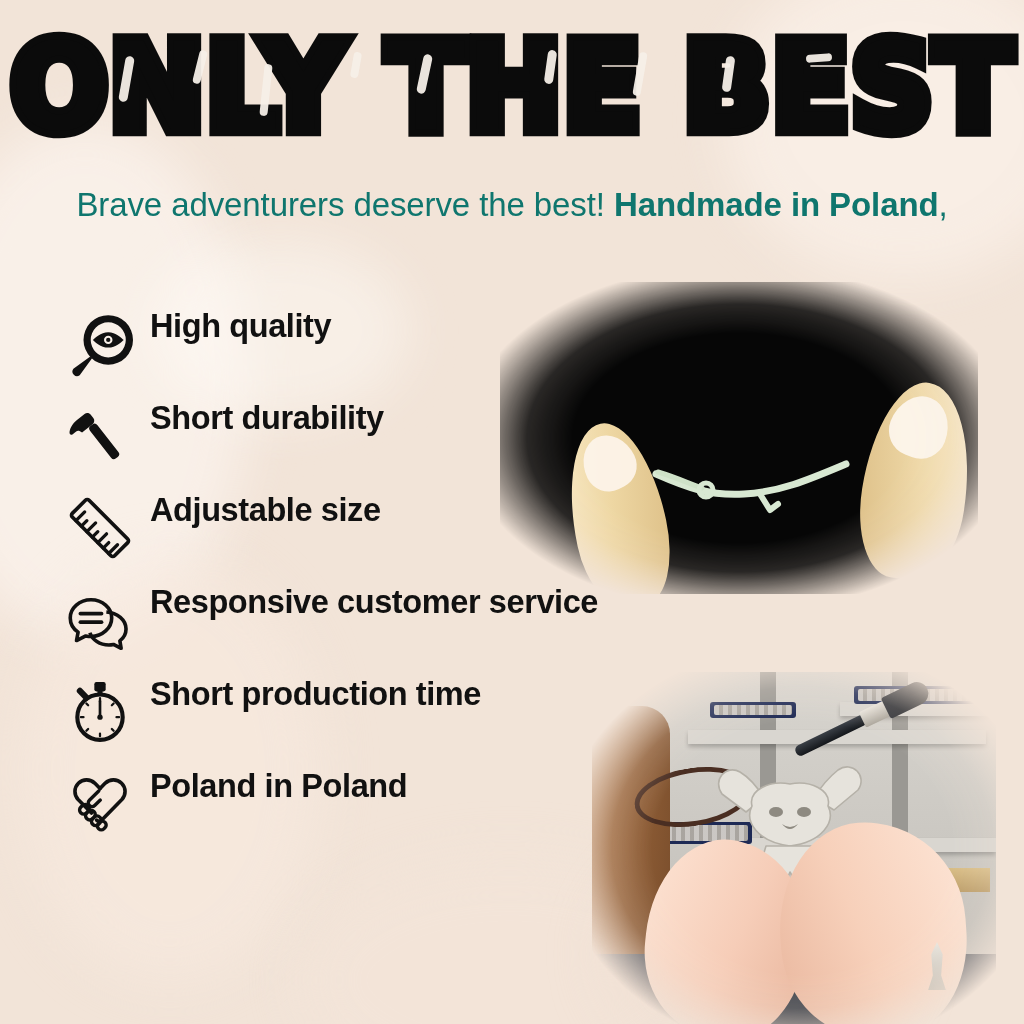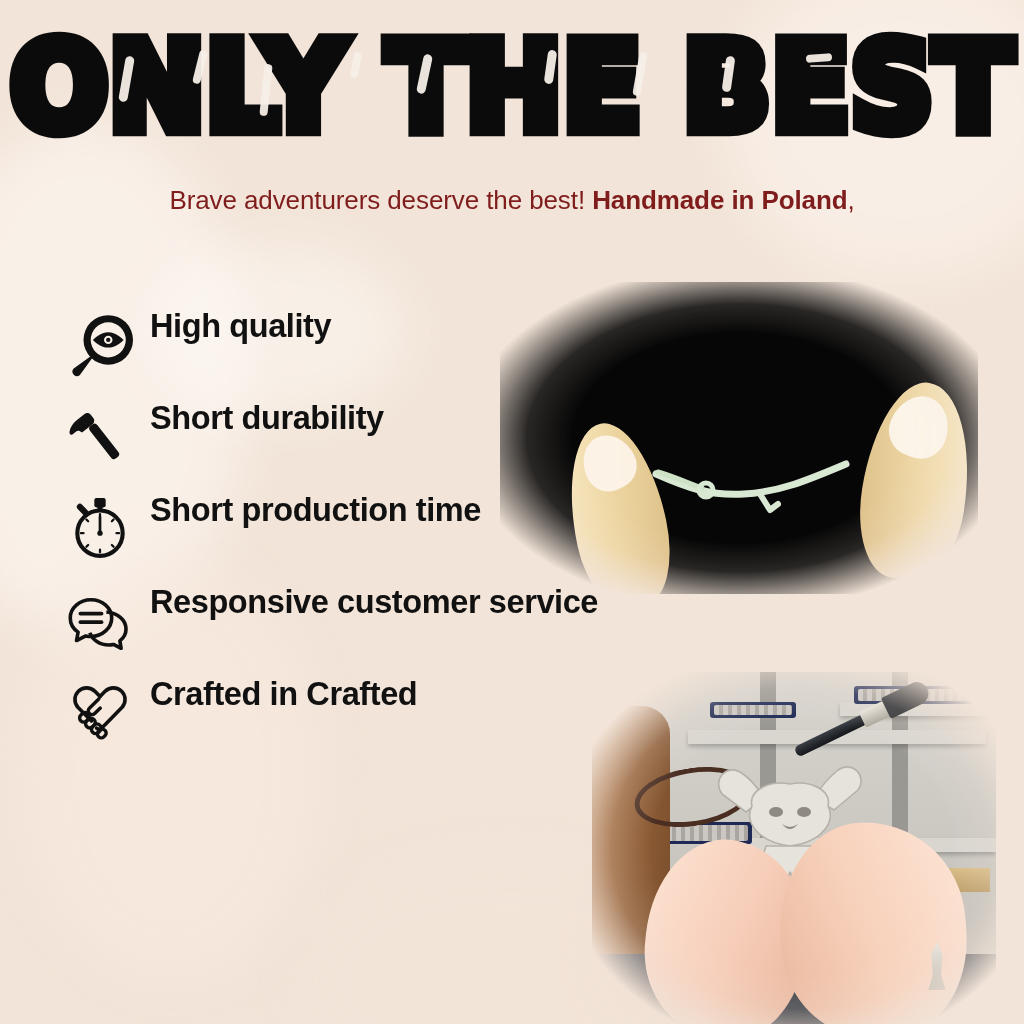--- a/index.html
+++ b/index.html
@@ -65,23 +65,23 @@
   .g5 { left:420px; top:20px;  width:9px;  height:40px; transform:rotate(12deg); }
   .g6 { left:546px; top:16px;  width:9px;  height:34px; transform:rotate(8deg); }
   .g7 { left:636px; top:18px;  width:8px;  height:44px; transform:rotate(10deg); }
   .g8 { left:724px; top:22px;  width:9px;  height:36px; transform:rotate(8deg); }
   .g9 { left:806px; top:20px;  width:26px; height:8px;  transform:rotate(-4deg); }
 
   
   .subtitle {
     position:absolute; left:60px; right:60px; top:182px;
     text-align:center;
-    font-size:26px;
+    font-size:33px;
     line-height:1.42;
-    color:#7f1d1d;
+    color:#0f766e;
     letter-spacing:-.1px;
   }
   .subtitle b { font-weight:700; }
 
   
   .features {
     position:absolute; left:64px; top:308px; width:700px;
   }
   .feature {
     display:flex; align-items:flex-start;
@@ -273,20 +273,53 @@
         <svg width="66" height="66" viewBox="0 0 64 64">
           <g transform="rotate(-38 32 32)">
             <path fill="#111" d="M24 6c-6 0-11 2.4-13.4 5.4-1 1.3-.3 2.9 1.3 2.9h4.6c1.4 0 2.3 .6 2.8 1.7l1.1 2.6h12.9c2.4 0 4.3-1.9 4.3-4.3v-4c0-2.4-1.9-4.3-4.3-4.3H24z"></path>
             <rect x="27.5" y="18.6" width="9" height="40" rx="3.4" fill="#111"></rect>
           </g>
         </svg>
       </span>
       <span class="lbl">Short durability</span>
     </div>
 
+    <div class="feature">
+      <span class="ico">
+        <svg width="66" height="66" viewBox="0 0 64 64">
+          <g transform="rotate(-45 32 32)">
+            <rect x="20.5" y="3" width="23" height="58" rx="2.5" fill="none" stroke="#111" stroke-width="3.6"></rect>
+            <g stroke="#111" stroke-width="3.2" stroke-linecap="round">
+              <line x1="20.5" y1="10.5" x2="32.5" y2="10.5"></line>
+              <line x1="20.5" y1="18" x2="28" y2="18"></line>
+              <line x1="20.5" y1="25.5" x2="32.5" y2="25.5"></line>
+              <line x1="20.5" y1="33" x2="28" y2="33"></line>
+              <line x1="20.5" y1="40.5" x2="32.5" y2="40.5"></line>
+              <line x1="20.5" y1="48" x2="28" y2="48"></line>
+              <line x1="20.5" y1="55.5" x2="32.5" y2="55.5"></line>
+            </g>
+          </g>
+        </svg>
+      </span>
+      <span class="lbl">Adjustable size</span>
+    </div>
+
+    <div class="feature">
+      <span class="ico">
+        <svg width="68" height="68" viewBox="0 0 64 64">
+          <path d="M43 30c0-9.4-8.7-17-19.5-17S4 20.6 4 30c0 5.4 2.9 10.3 7.4 13.4l-1.5 7.9 8.7-4.3c1.6 .3 3.2 .5 4.9 .5C34.3 47.5 43 39.4 43 30z" fill="none" stroke="#111" stroke-width="3.4" stroke-linejoin="round"></path>
+          <g stroke="#111" stroke-width="3.4" stroke-linecap="round">
+            <line x1="13.5" y1="26" x2="33.5" y2="26"></line>
+            <line x1="13.5" y1="34" x2="33.5" y2="34"></line>
+          </g>
+          <path d="M38 24.5c10.4 .6 18.5 7.5 18.5 15.9 0 4.4-2.2 8.4-5.8 11.2l1.2 7-7.2-3.6c-1.4 .3-2.9 .5-4.4 .5-8.5 0-15.6-4.9-17.8-11.5" fill="none" stroke="#111" stroke-width="3.4" stroke-linejoin="round"></path>
+        </svg>
+      </span>
+      <span class="lbl">Responsive customer service</span>
+    </div>
 
     <div class="feature">
       <span class="ico">
         <svg width="66" height="66" viewBox="0 0 64 64">
           <circle cx="32" cy="37" r="22" fill="none" stroke="#111" stroke-width="4"></circle>
           <rect x="26.5" y="3" width="11" height="9" rx="2" fill="#111"></rect>
           <rect x="29.5" y="10" width="5" height="6" fill="#111"></rect>
           <path d="M12.5 11.5 18.8 18" stroke="#111" stroke-width="6" stroke-linecap="round"></path>
           <line x1="32" y1="37" x2="32" y2="21.5" stroke="#111" stroke-width="2.6" stroke-linecap="round"></line>
           <circle cx="32" cy="37" r="2.6" fill="#111"></circle>
@@ -301,46 +334,32 @@
             <line x1="18.8" y1="23.8" x2="20.5" y2="25.5"></line>
           </g>
         </svg>
       </span>
       <span class="lbl">Short production time</span>
     </div>
 
     <div class="feature">
       <span class="ico">
         <svg width="68" height="68" viewBox="0 0 64 64">
-          <path d="M43 30c0-9.4-8.7-17-19.5-17S4 20.6 4 30c0 5.4 2.9 10.3 7.4 13.4l-1.5 7.9 8.7-4.3c1.6 .3 3.2 .5 4.9 .5C34.3 47.5 43 39.4 43 30z" fill="none" stroke="#111" stroke-width="3.4" stroke-linejoin="round"></path>
-          <g stroke="#111" stroke-width="3.4" stroke-linecap="round">
-            <line x1="13.5" y1="26" x2="33.5" y2="26"></line>
-            <line x1="13.5" y1="34" x2="33.5" y2="34"></line>
-          </g>
-          <path d="M38 24.5c10.4 .6 18.5 7.5 18.5 15.9 0 4.4-2.2 8.4-5.8 11.2l1.2 7-7.2-3.6c-1.4 .3-2.9 .5-4.4 .5-8.5 0-15.6-4.9-17.8-11.5" fill="none" stroke="#111" stroke-width="3.4" stroke-linejoin="round"></path>
-        </svg>
-      </span>
-      <span class="lbl">Responsive customer service</span>
-    </div>
-
-    <div class="feature">
-      <span class="ico">
-        <svg width="68" height="68" viewBox="0 0 64 64">
           <path d="M32 17.5 27 12.3a11 11 0 0 0-15.6 15.5L24 40.5" fill="none" stroke="#111" stroke-width="3.4" stroke-linecap="round" stroke-linejoin="round"></path>
           <path d="M32 17.5 37 12.3a11 11 0 0 1 15.6 15.5L33.5 47.2c-1.3 1.3-3.4 1.3-4.7 0" fill="none" stroke="#111" stroke-width="3.4" stroke-linecap="round" stroke-linejoin="round"></path>
           <path d="M30.8 19.8 22 28.4c-1.4 1.4-1.4 3.6 0 5 1.4 1.4 3.6 1.4 5 0l5.3-5.1" fill="none" stroke="#111" stroke-width="3.2" stroke-linecap="round" stroke-linejoin="round"></path>
           <g fill="none" stroke="#111" stroke-width="3.2" stroke-linecap="round" stroke-linejoin="round">
             <rect x="12.6" y="33.2" width="9.5" height="7.6" rx="3.6" transform="rotate(-45 17.3 37)"></rect>
             <rect x="18.2" y="38.6" width="9.5" height="7.6" rx="3.6" transform="rotate(-45 23   42.4)"></rect>
             <rect x="23.8" y="44" width="9.5" height="7.6" rx="3.6" transform="rotate(-45 28.6 47.8)"></rect>
             <rect x="29.4" y="48.6" width="8.5" height="7.2" rx="3.4" transform="rotate(-45 33.7 52.2)"></rect>
           </g>
         </svg>
       </span>
-      <span class="lbl">Crafted in Crafted</span>
+      <span class="lbl">Poland in Poland</span>
     </div>
 
   </div>
 
   <div class="photo" id="photo-top">
     <div class="torn-top">
       <div class="top-bg"></div>
 
       <div class="thumb" id="thumb-left">
         <div class="nail" id="nail-left"></div>

